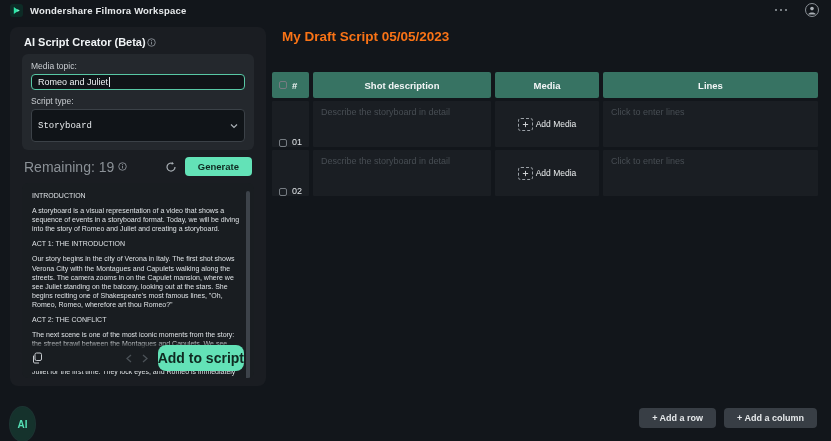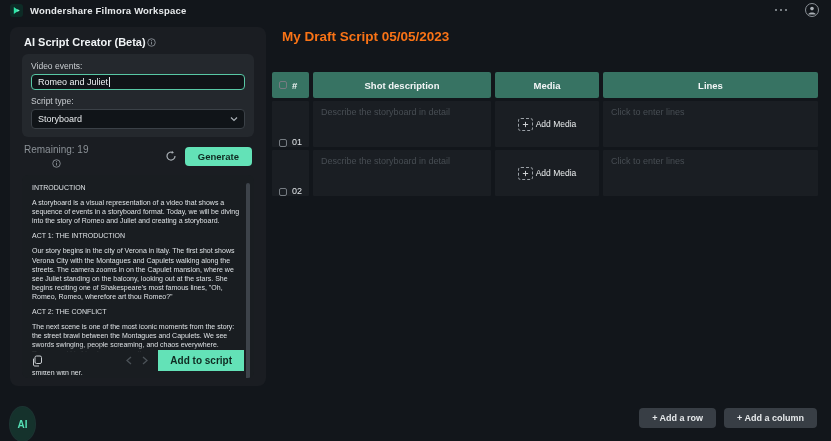--- a/index.html
+++ b/index.html
@@ -30,27 +30,28 @@
   .panel-title { font-size:11px; font-weight:bold; color:#f0f3f5; }
   .card { background:#24282d; border-radius:6px; padding:7px 9px 8px 9px; }
   .field-label { font-size:8.5px; color:#c9cdd1; margin-bottom:3px; }
   .text-input {
     height:16px; background:#101418; border:1px solid #58c8a5; border-radius:4px;
     display:flex; align-items:center; padding:0 6px; margin-bottom:6px;
   }
   .text-input .value { font-size:9px; color:#eef1f3; }
   .caret { display:inline-block; width:1px; height:10px; background:#e7eaec; margin-left:1px; }
   .select {
-    height:20px; background:#101418; border:1px solid #3b4147; border-radius:4px;
+    height:33px; background:#101418; border:1px solid #3b4147; border-radius:4px;
     display:flex; align-items:center; justify-content:space-between; padding:0 6px;
     cursor:pointer;
+    font-family:Liberation Mono, monospace;
   }
   .select .value { font-size:9px; color:#e7eaec; }
   .remaining-row { display:flex; align-items:center; margin:7px 2px 7px 2px; }
-  .remaining { font-size:10px; color:#8b9197; display:flex; align-items:center; gap:4px;flex-direction:column; }
+  .remaining { font-size:14px; color:#8b9197; display:flex; align-items:center; gap:4px; }
   .remaining-row .right { margin-left:auto; display:flex; align-items:center; gap:8px; }
   .btn-generate {
     background:var(--accent,#63e2b7); color:#0f2a21; border:none; border-radius:4px;
     font-size:9.5px; font-weight:bold; padding:4px 13px; cursor:pointer;
     font-family:"Liberation Sans", sans-serif;
   }
   .output {
     background:#191d21; border-radius:6px; flex:1; position:relative;
     padding:8px 14px 30px 10px; overflow:hidden;
   }
@@ -60,22 +61,22 @@
     background:#3d434a; border-radius:2px; cursor:pointer;
   }
   .output-controls {
     position:absolute; left:10px; right:10px; bottom:7px;
     display:flex; align-items:center;
     background:linear-gradient(to top, #191d21 75%, rgba(25,29,33,0));
     padding-top:4px;
   }
   .pager { margin-left:auto; display:flex; align-items:center; gap:10px; margin-right:10px; }
   .btn-add-script {
-    background:var(--accent,#63e2b7); color:#0f2a21; border:none; border-radius:0;
-    font-size:10px; font-weight:bold; padding:5px 12px; cursor:pointer;
+    background:var(--accent,#63e2b7); color:#0f2a21; border:none; border-radius:8px;
+    font-size:14px; font-weight:bold; padding:5px 0; cursor:pointer;
     font-family:"Liberation Sans", sans-serif;
   }
   .icon-btn { background:none; border:none; padding:0; cursor:pointer; display:flex; align-items:center; }
 
   .ai-badge {
     position:absolute; left:10px; top:407px; width:25px; height:34px; border-radius:50%;
     background:#15322c; display:flex; align-items:center; justify-content:center;
     font-size:10px; font-weight:bold; color:#55e0b5; cursor:pointer;
     box-shadow:0 0 0 1px rgba(85,224,181,.15);
   }
@@ -141,21 +142,21 @@
     <span>
       <svg width="9" height="9" viewBox="0 0 10 10">
           <circle cx="5" cy="5" r="4.2" fill="none" stroke="#8b9197" stroke-width="1"></circle>
           <rect x="4.5" y="4.2" width="1" height="3" fill="#8b9197"></rect>
           <rect x="4.5" y="2.4" width="1" height="1" fill="#8b9197"></rect>
         </svg>
     </span>
   </div>
 
   <div class="card">
-    <div class="field-label">Video events:</div>
+    <div class="field-label">Media topic:</div>
     <div class="text-input">
       <span class="value">Romeo and Juliet</span>
       <span class="caret"></span>
     </div>
     <div class="field-label">Script type:</div>
     <div class="select">
       <span class="value">Storyboard</span>
       <span>
         <svg width="8" height="6" viewBox="0 0 8 6">
             <polyline points="1,1.5 4,4.5 7,1.5" fill="none" stroke="#aab0b6" stroke-width="1.2"></polyline>

